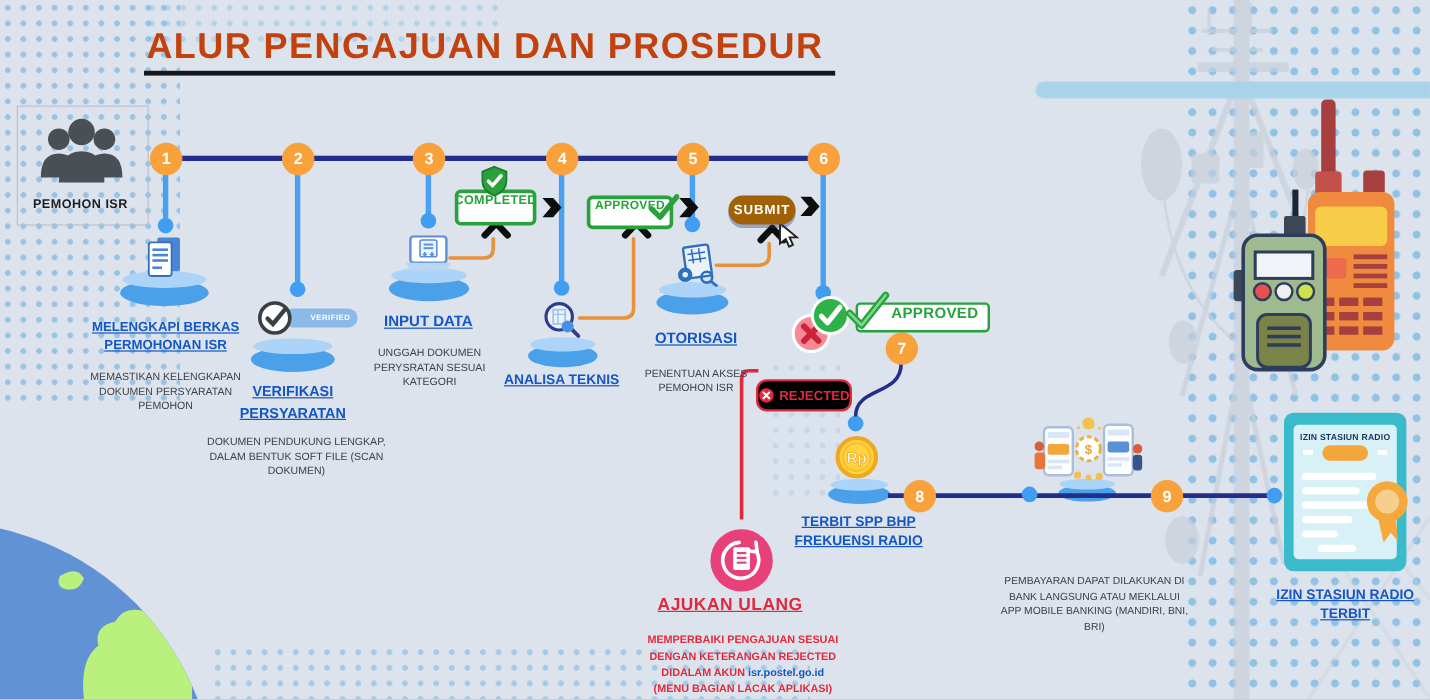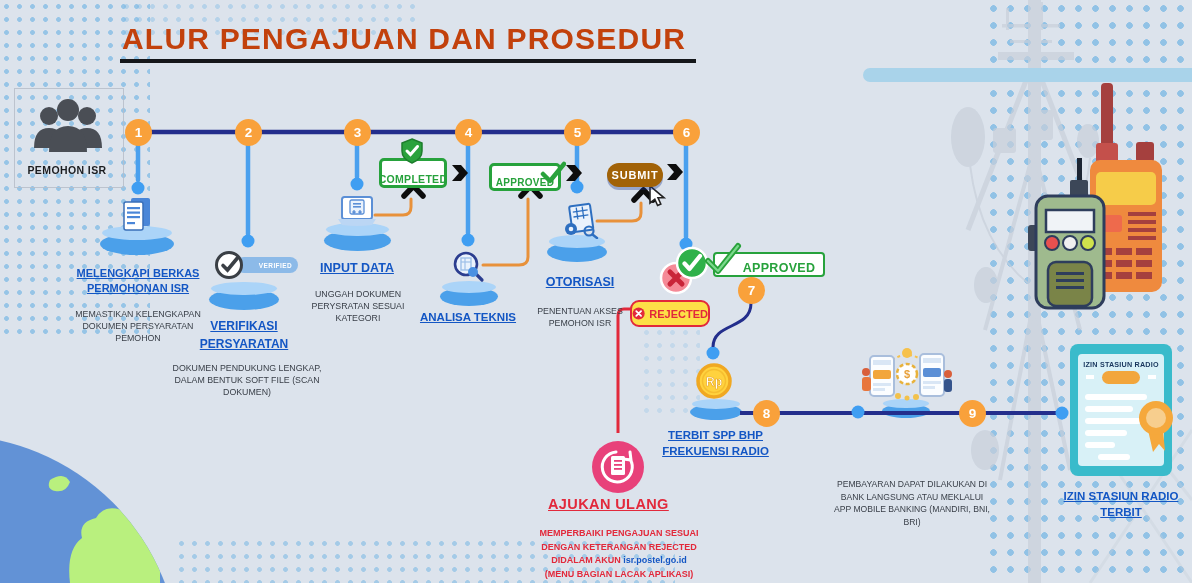--- a/index.html
+++ b/index.html
@@ -11,26 +11,26 @@
   .title{position:absolute;left:120px;top:22px;margin:0;font-size:30px;font-weight:800;color:#c2410c;
          letter-spacing:1.2px;border-bottom:4px solid #15171a;padding:0 10px 3px 2px;white-space:nowrap;}
   .stepnum{position:absolute;width:27px;height:27px;border-radius:50%;background:#F9A13B;color:#fff;
            font-weight:bold;font-size:13.5px;display:flex;align-items:center;justify-content:center;z-index:6;}
   .disc{position:absolute;background:#4BA0EA;border-radius:50%;z-index:3;}
   .disc::after{content:"";position:absolute;left:3%;right:3%;top:-34%;height:64%;border-radius:50%;background:#ABD4F8;}
   .lbl{position:absolute;color:#1356C4;font-weight:bold;text-decoration:underline;text-align:center;
        font-size:11px;line-height:15px;z-index:5;}
   .desc{position:absolute;color:#3A4049;font-weight:normal;text-align:center;font-size:8.8px;line-height:12px;z-index:5;}
   .badge-box{position:absolute;background:#fff;border:3px solid #27A23C;border-radius:5px;color:#27A23C;
-             font-weight:bold;display:flex;align-items:flex-end;justify-content:center;z-index:6;}
+             font-weight:bold;display:flex;align-items:flex-start;justify-content:center;z-index:6;}
   .submit-btn{position:absolute;background:#a16207;border:none;border-radius:12px;color:#fff;font-weight:bold;
               font-size:11px;letter-spacing:.8px;display:flex;align-items:center;justify-content:center;
               box-shadow:0 3px 0 rgba(20,50,140,.35);z-index:6;font-family:inherit;}
-  .rejected-box{position:absolute;background:#fde047;border:2.5px solid #E2293B;border-radius:9px;color:#E2293B;
-                font-weight:bold;font-size:11px;display:flex;align-items:center;justify-content:center;gap:4px;z-index:6;}
+  .rejected-box{position:absolute;background:#000000;border:2.5px solid #E2293B;border-radius:9px;color:#E2293B;
+                font-weight:bold;font-size:11px;display:flex;align-items:center;justify-content:center;gap:4px;z-index:6;margin-top:16px;}
   .red-title{position:absolute;color:#E2293B;font-weight:bold;font-size:14.5px;letter-spacing:.4px;
              text-decoration:underline;text-align:left;z-index:5;}
   .red-desc{position:absolute;color:#E2293B;font-weight:bold;font-size:9px;line-height:13.5px;text-align:center;z-index:5;}
   .link{color:#1356C4;}
   .frame{position:absolute;border:1.5px solid #b6bdc9;opacity:.85;}
   svg text{font-family:"Liberation Sans","DejaVu Sans",sans-serif;}
 </style>
 </head>
 <body>
 

